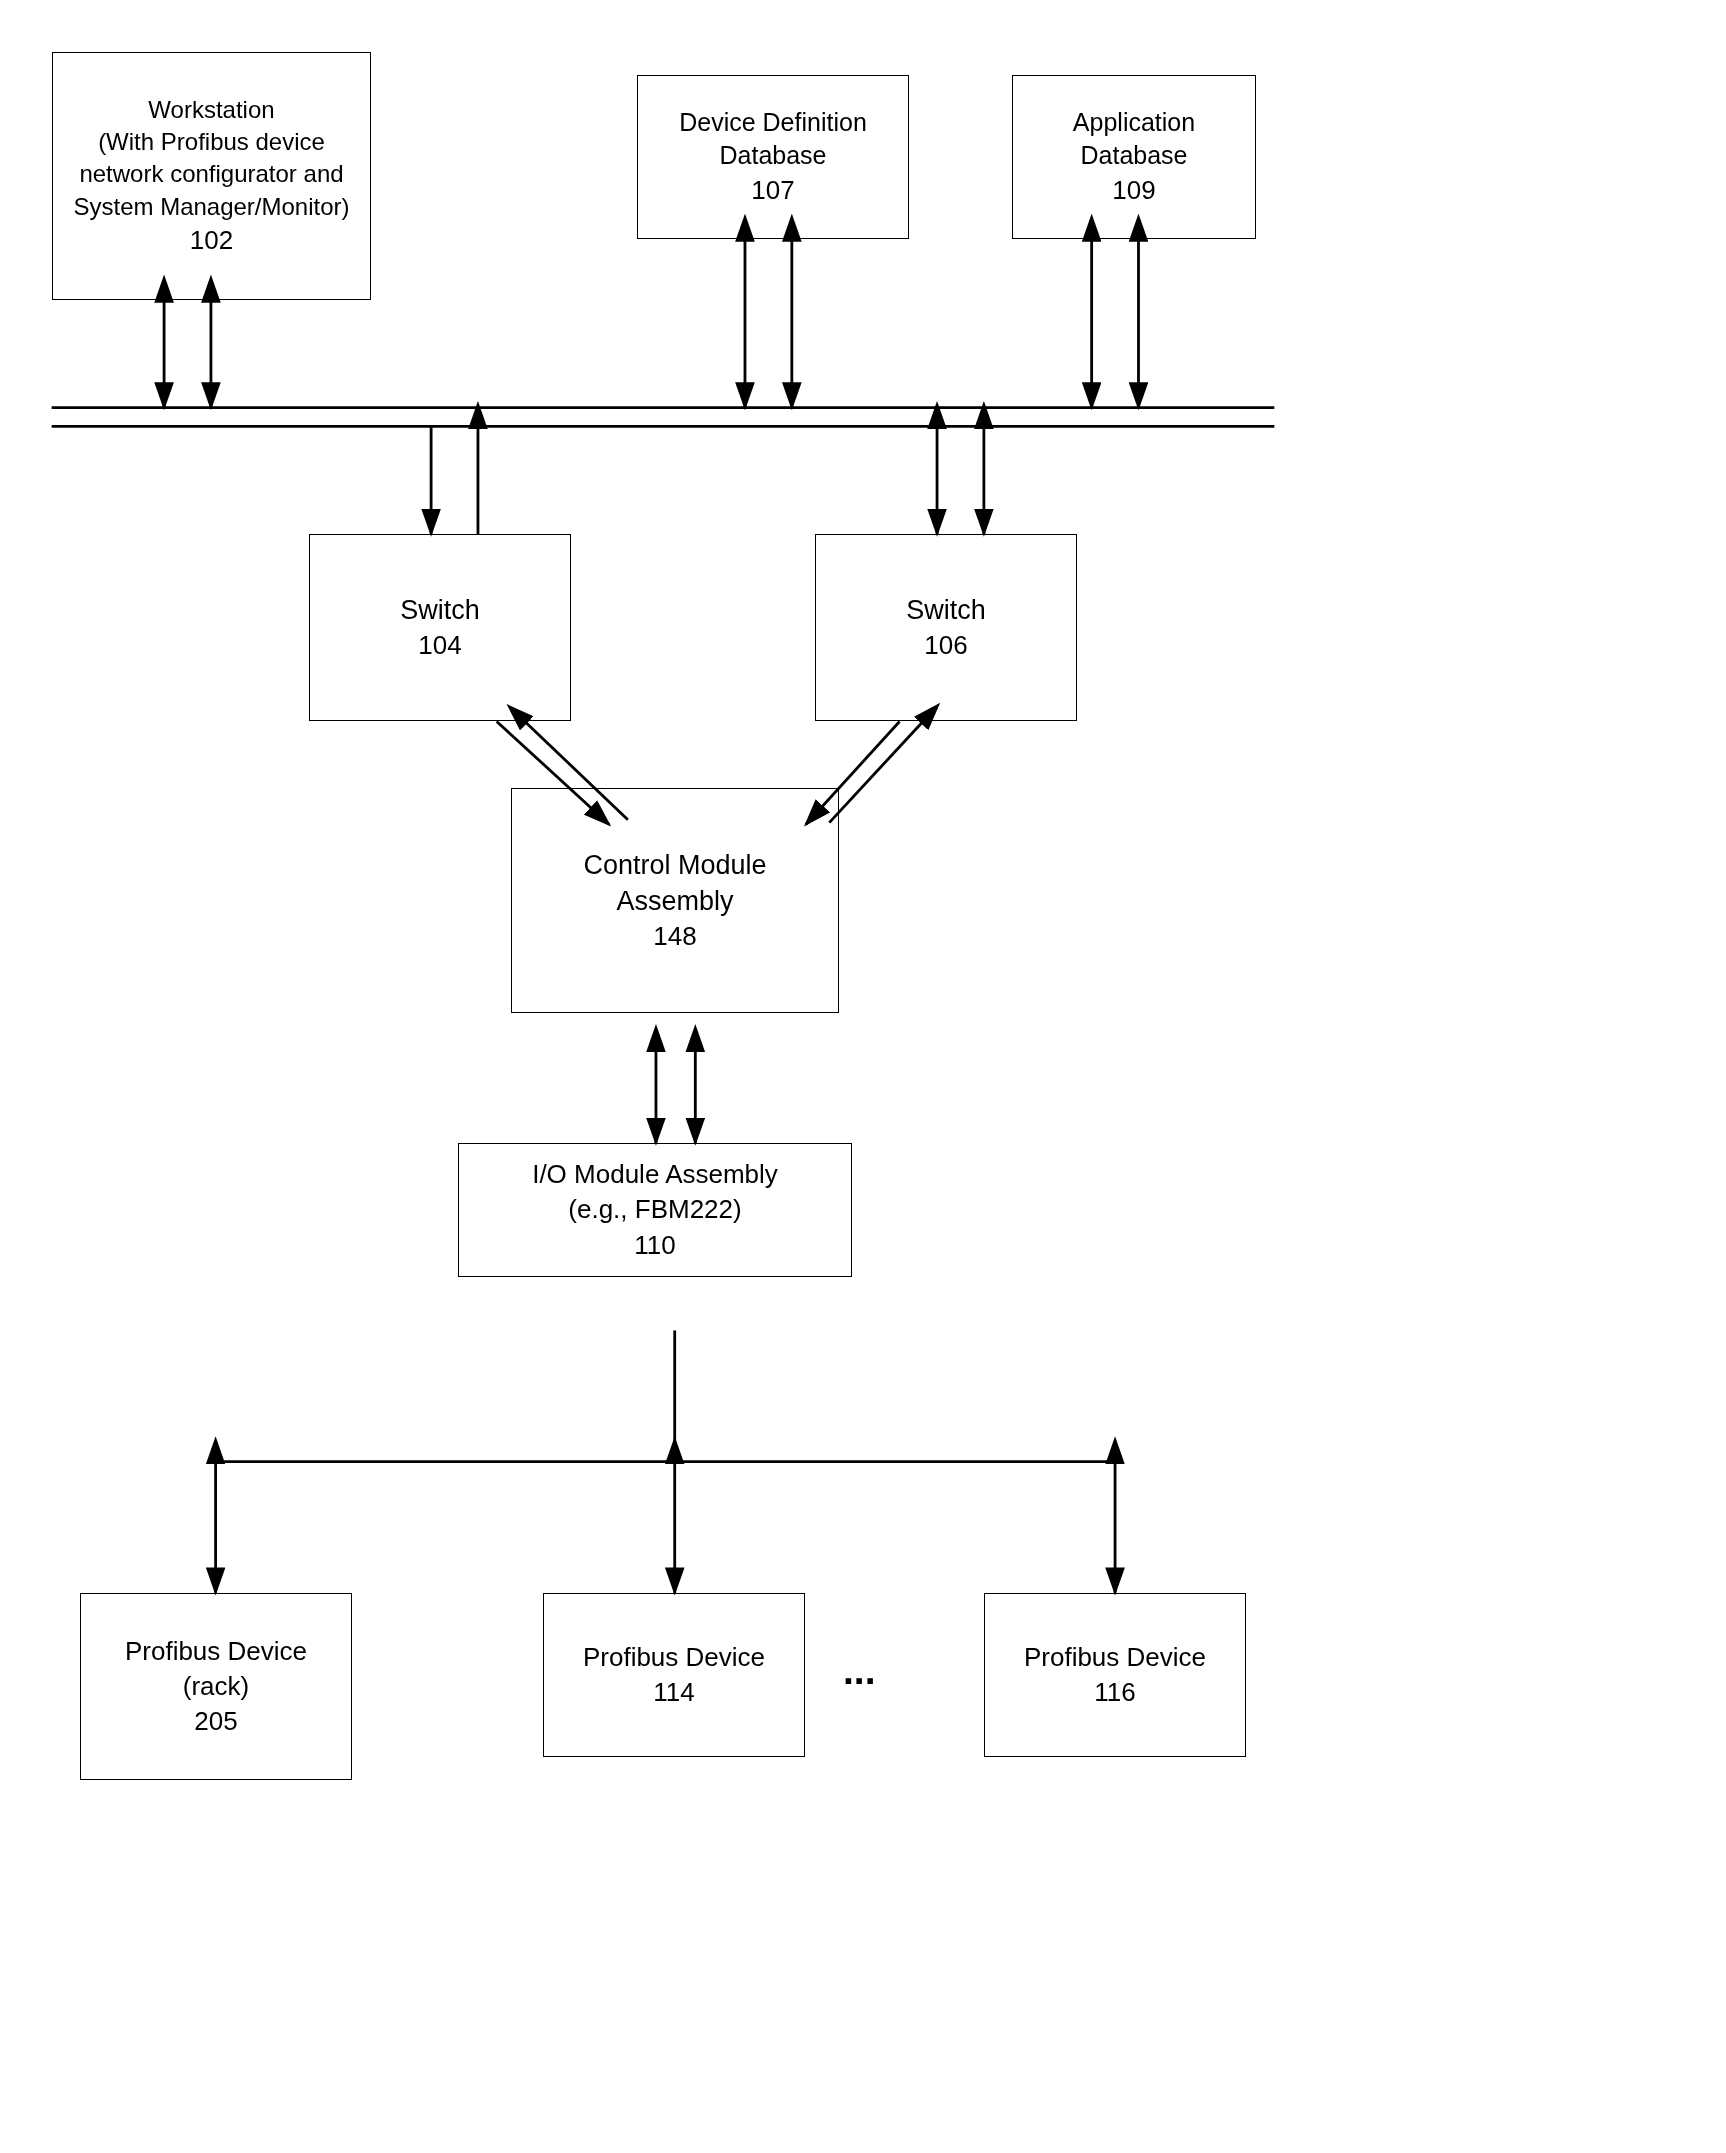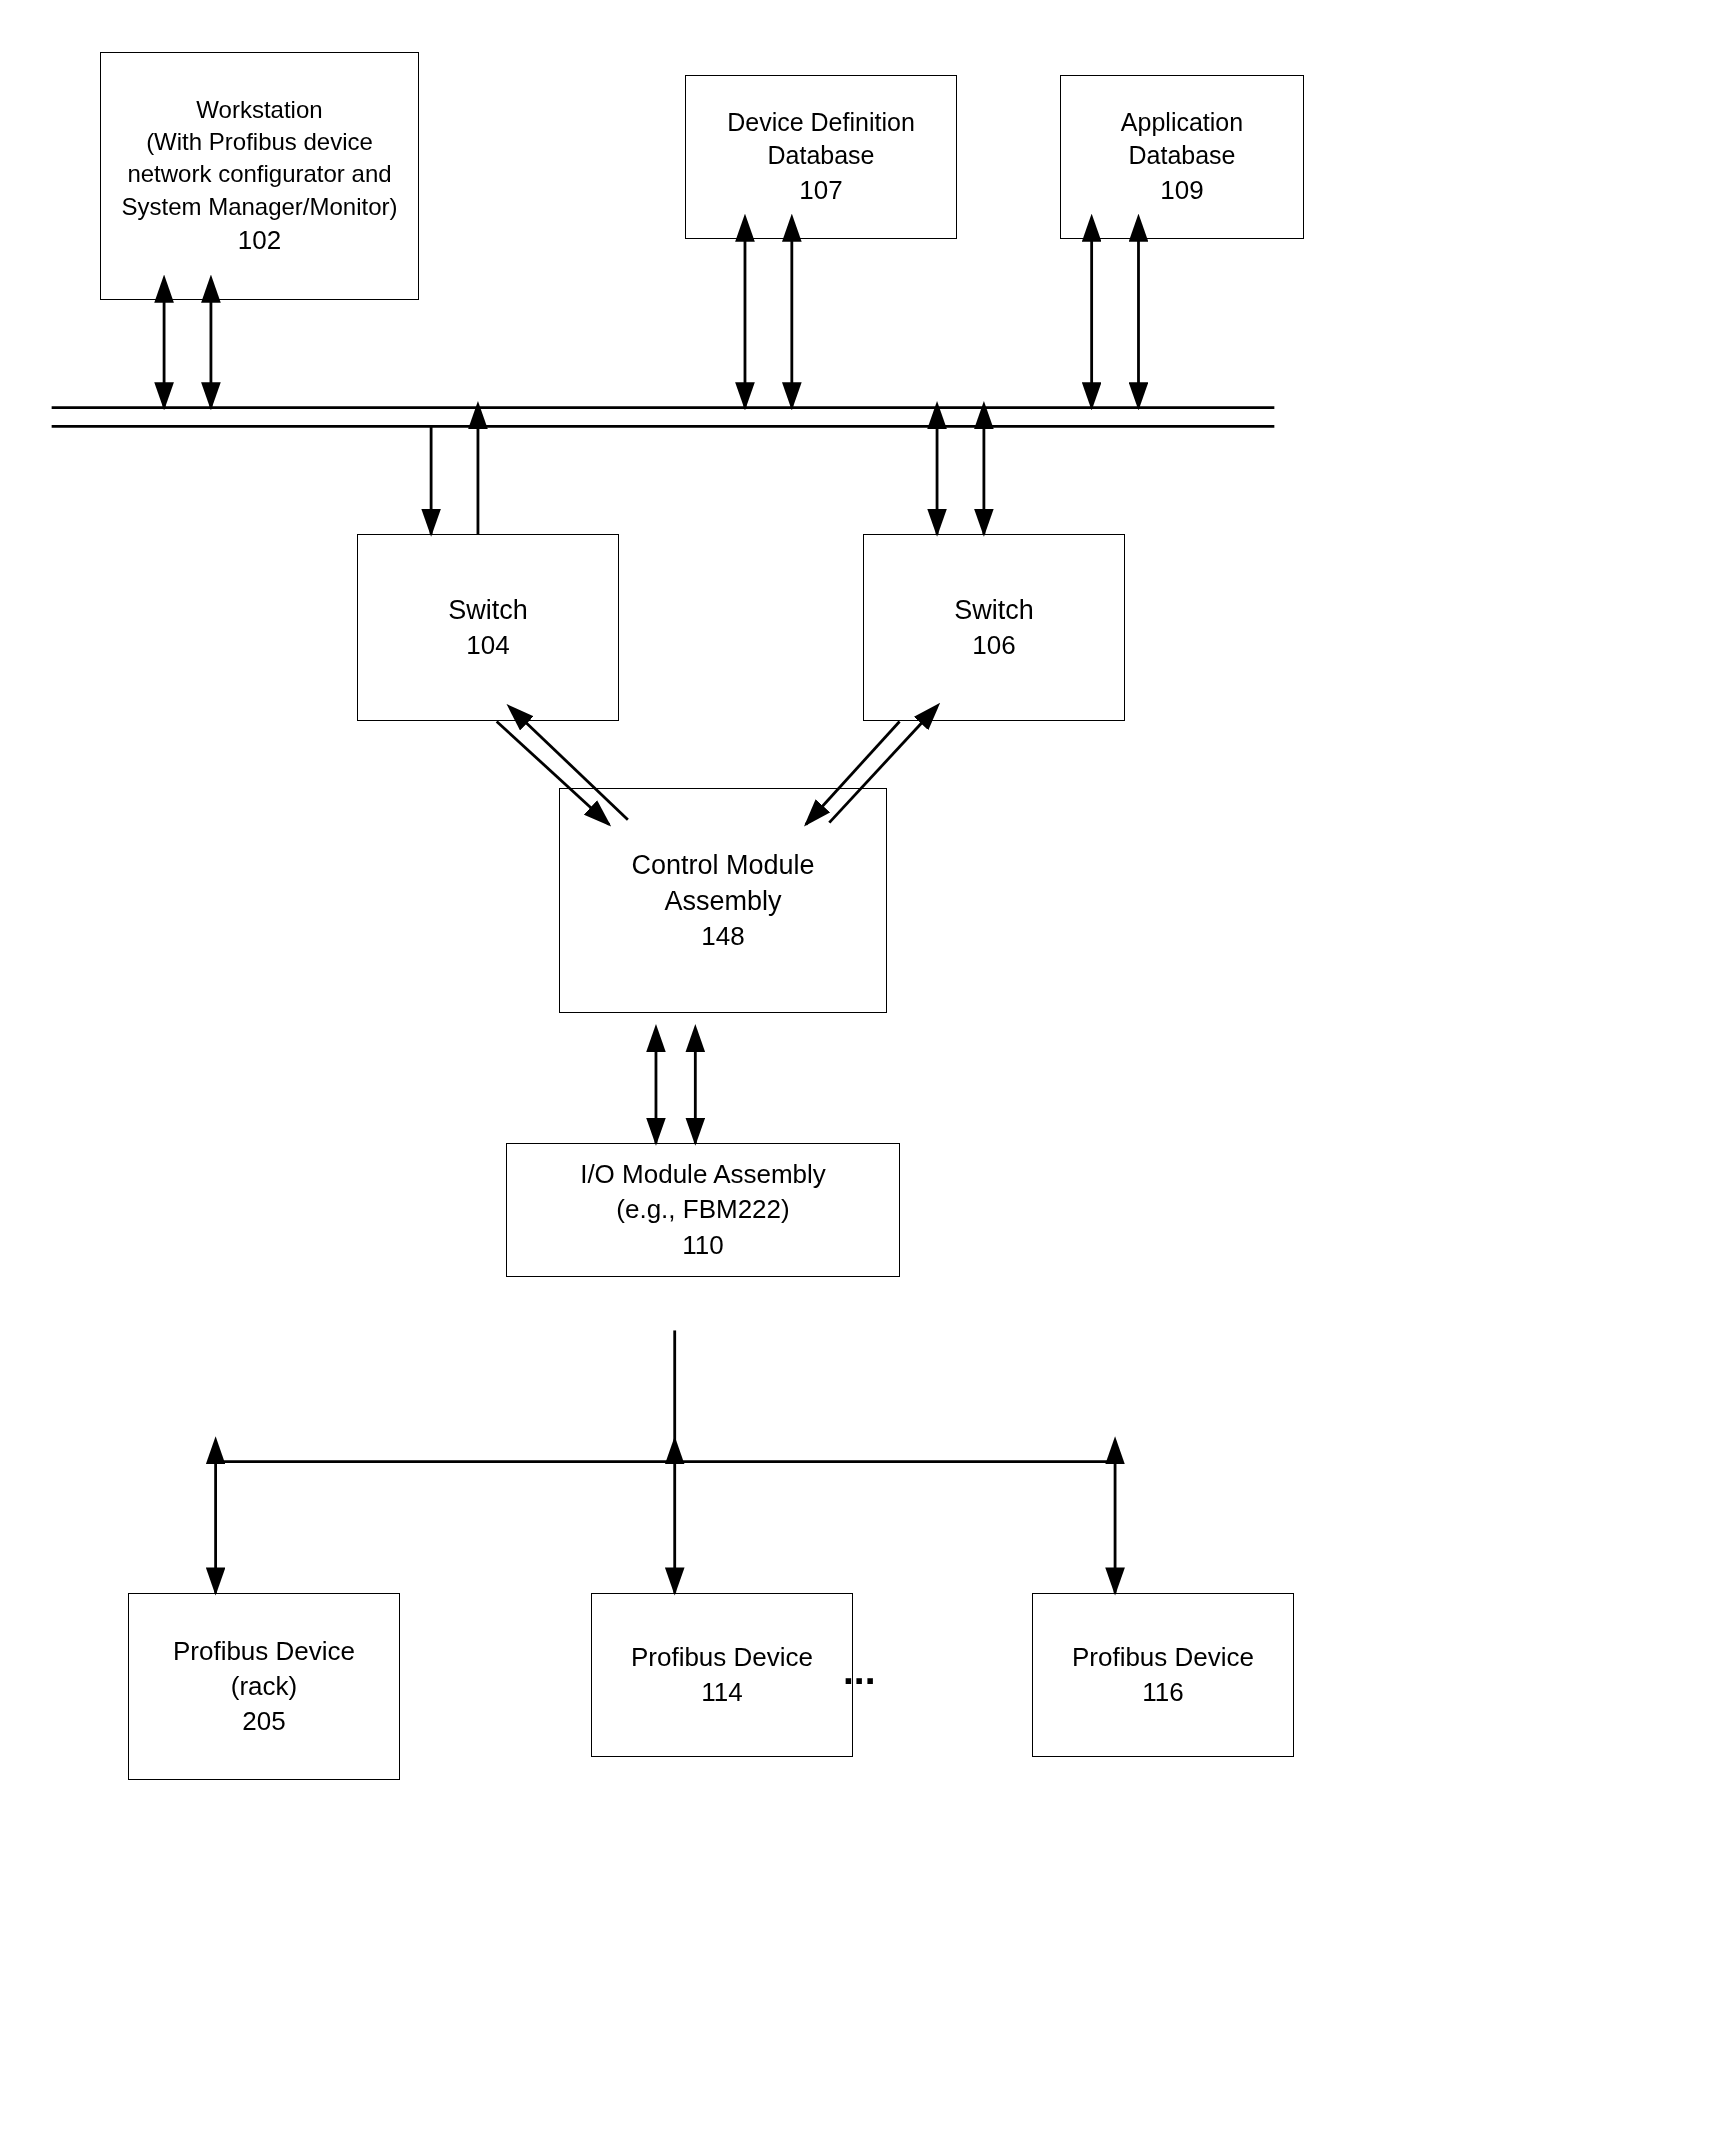--- a/index.html
+++ b/index.html
@@ -21,21 +21,20 @@
       border: 1.9px solid #000;
       background: #fff;
       text-align: center;
       display: flex;
       flex-direction: column;
       align-items: center;
       justify-content: center;
       font-size: 26px;
       line-height: 1.35;
       padding: 19px 14px;
-      margin-left: 48px;
     }
     .box .num {
       font-size: 26px;
     }
     
     svg.arrows {
       position: absolute;
       top: 0; left: 0;
       width: 1727px;
       height: 2154px;

